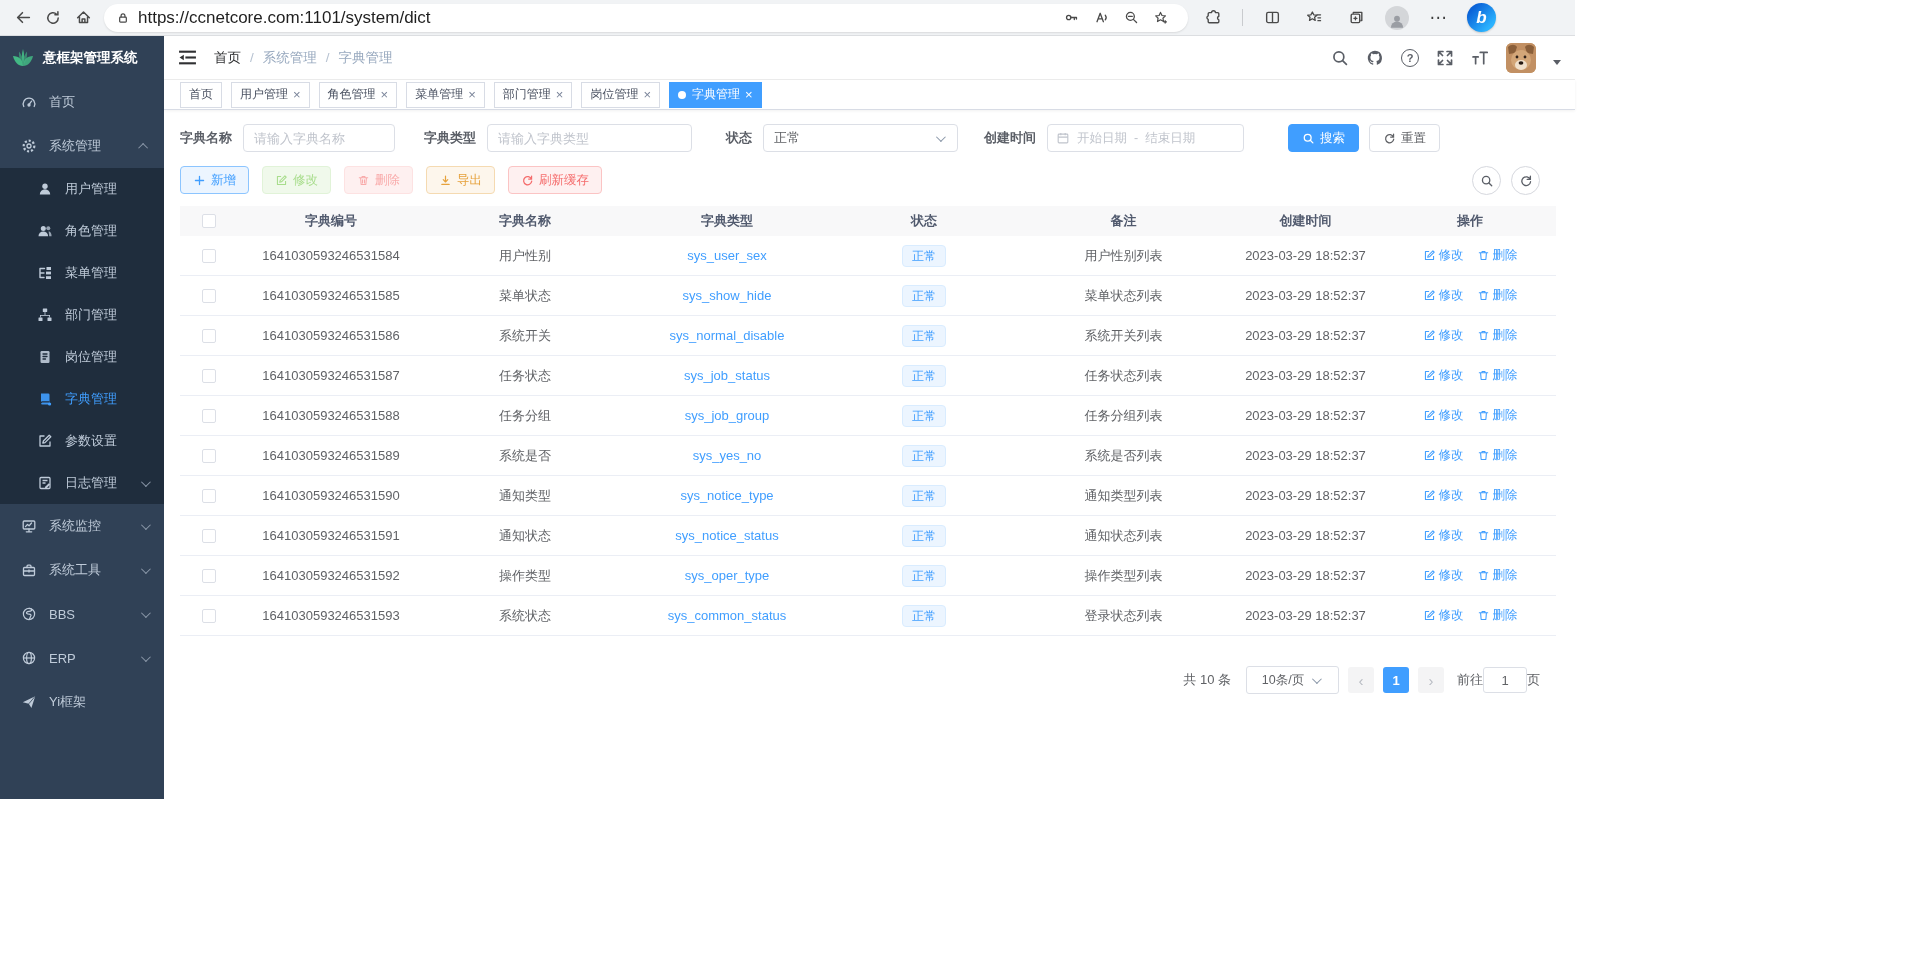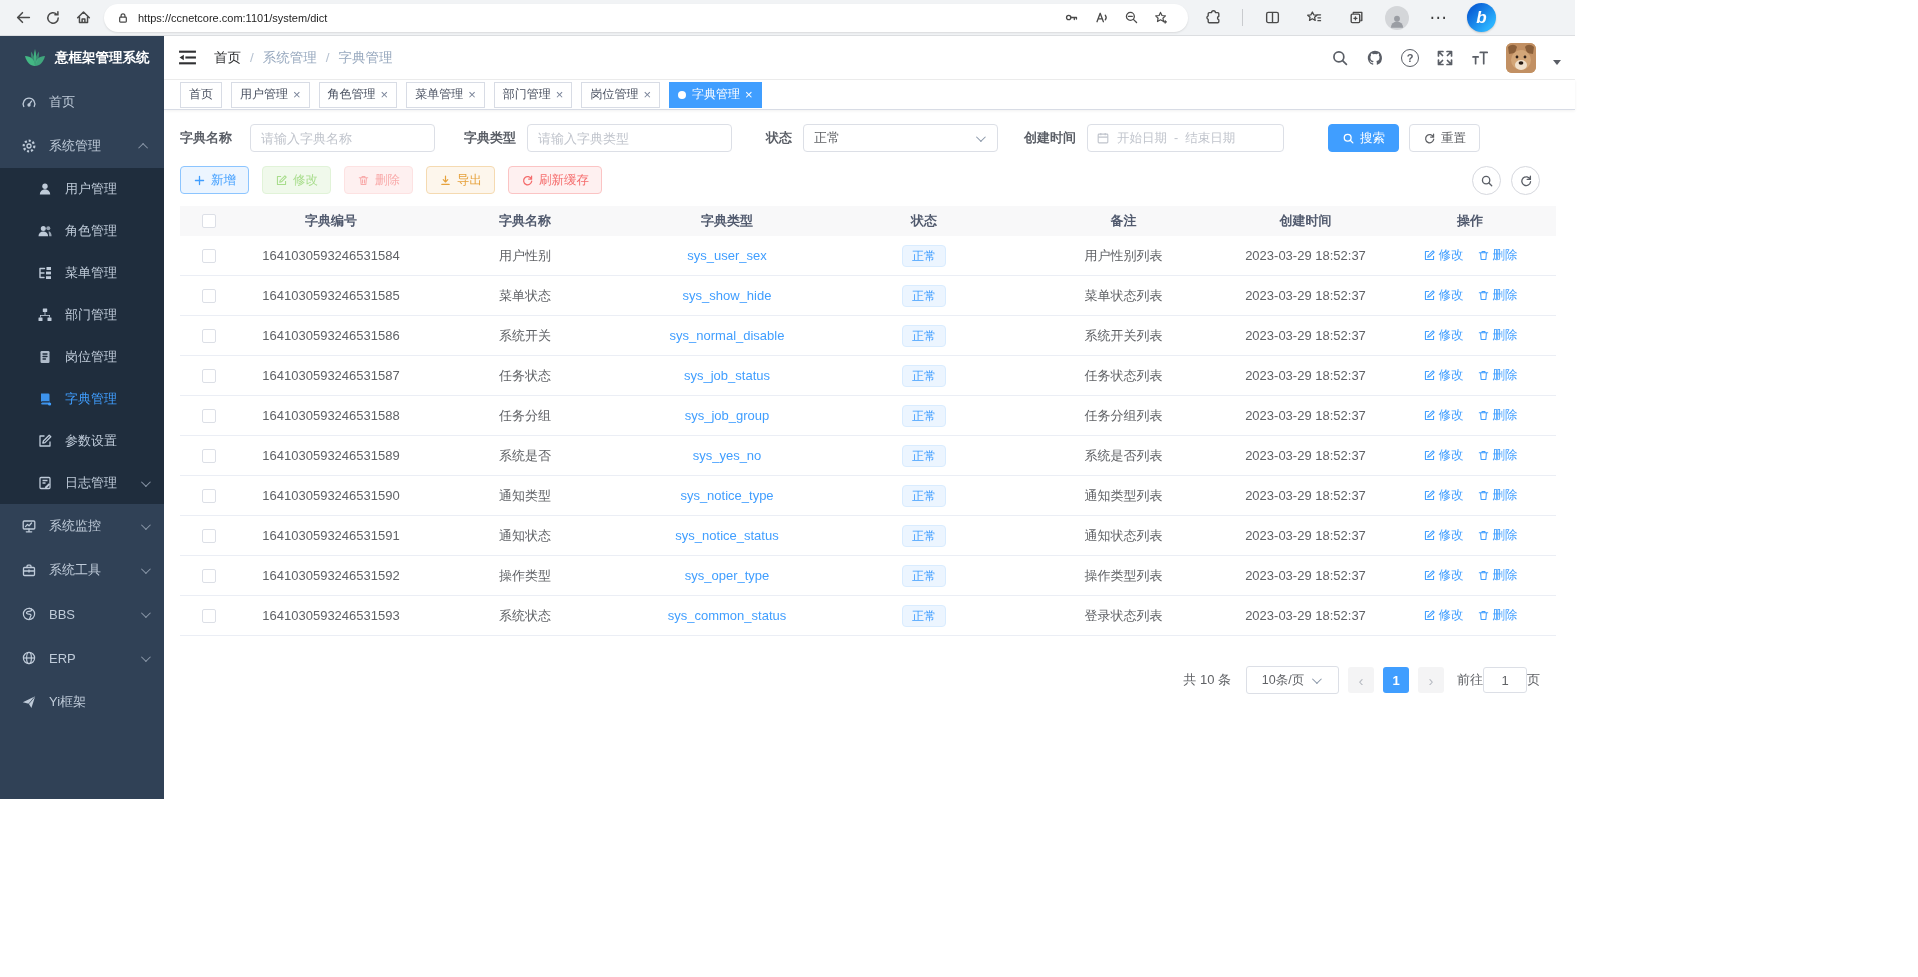--- a/index.html
+++ b/index.html
@@ -4,33 +4,33 @@
 <style>
   html,body{margin:0;padding:0;width:1918px;height:977px;overflow:hidden;background:#fff;
     font-family:"Liberation Sans","DejaVu Sans",sans-serif;font-size:13px;color:#606266;}
   *{box-sizing:border-box;}
   .window{width:1575px;height:835px;background:#fff;}
   
   .browser{height:36px;background:#f1f3f5;border-bottom:1px solid #dcdee1;display:flex;align-items:center;padding:0 8px;}
   .b-btn{width:30px;height:28px;border-radius:6px;display:flex;align-items:center;justify-content:center;color:#4a4a4a;flex:0 0 auto;}
   .url-pill{height:28px;width:1084px;margin-left:6px;background:#fff;border-radius:14px;display:flex;align-items:center;
     padding:0 12px;box-shadow:0 1px 2px rgba(0,0,0,.10);flex:0 0 auto;}
-  .url-pill .url{margin-left:8px;color:#1f1f1f;font-size:11px;flex:1 1 auto;white-space:nowrap;overflow:hidden;}
+  .url-pill .url{margin-left:8px;color:#1f1f1f;font-size:17px;flex:1 1 auto;white-space:nowrap;overflow:hidden;}
   .pill-ico{width:30px;height:24px;display:flex;align-items:center;justify-content:center;color:#4a4a4a;flex:0 0 auto;}
   .b-right{display:flex;align-items:center;margin-left:12px;gap:16px;}
   .b-right .b-btn{width:26px;}
   .vdiv{width:1px;height:17px;background:#c9cbce;}
   .profile-ico{width:24px;height:24px;border-radius:50%;background:#d4d6d9;display:flex;align-items:end;justify-content:center;overflow:hidden;}
   .bing{width:29px;height:29px;border-radius:50%;background:#fff;box-shadow:0 1px 2px rgba(0,0,0,.18);
     display:flex;align-items:center;justify-content:center;font-weight:bold;font-size:17px;font-style:italic;
     background-image:linear-gradient(135deg,#0b63d8 20%,#2bb3ff 80%);color:#fff;}
   
   .app{display:flex;height:763px;}
   .sidebar{width:164px;flex:0 0 164px;background:#304156;color:#bfcbd9;overflow:hidden;}
-  .logo{height:44px;display:flex;align-items:center;padding-left:24px;gap:9px;}
+  .logo{height:44px;display:flex;align-items:center;padding-left:12px;gap:9px;}
   .logo-title{color:#fff;font-weight:700;font-size:13.5px;white-space:nowrap;}
   .m-item{height:44px;display:flex;align-items:center;gap:12px;padding:0 12px 0 21px;font-size:13px;cursor:pointer;}
   .m-item .lbl{flex:1 1 auto;white-space:nowrap;}
   .submenu{background:#1f2d3d;}
   .submenu .m-item{height:42px;padding-left:37px;}
   .m-item.active{color:#409eff;}
   .mico{width:16px;height:16px;flex:0 0 16px;}
   .chev{width:7px;height:7px;border-right:1.4px solid #8a97a8;border-bottom:1.4px solid #8a97a8;flex:0 0 auto;margin-right:4px;}
   .chev.down{transform:rotate(45deg) translateY(-2px);}
   .chev.up{transform:rotate(-135deg) translateY(-2px);}
@@ -55,21 +55,21 @@
   .tab.active{background:#409eff;border-color:#409eff;color:#fff;}
   .tab.active .x{color:#fff;}
   .dot{width:8px;height:8px;border-radius:50%;background:#fff;margin-right:6px;}
   
   .page{padding:14px 16px 0 16px;width:1392px;}
   .search-row{display:flex;align-items:center;height:28px;}
   .flabel{font-weight:700;color:#5a5e66;margin-right:11px;white-space:nowrap;}
   .tinput{height:28px;border:1px solid #dcdfe6;border-radius:4px;padding:0 10px;font-size:13px;color:#606266;
     font-family:inherit;outline:none;}
   .tinput::placeholder{color:#c0c4cc;}
-  .w184{width:185px;margin-left:7px;} .w205{width:205px;}
+  .w184{width:152px;} .w205{width:205px;}
   .sel{width:195px;height:28px;border:1px solid #dcdfe6;border-radius:4px;display:flex;align-items:center;
     padding:0 10px;color:#606266;background:#fff;cursor:pointer;}
   .sel .chev{margin-left:auto;}
   .gap30{margin-left:29px;} .gap26{margin-left:26px;} .gap34{margin-left:34px;}
   .daterange{width:197px;height:28px;border:1px solid #dcdfe6;border-radius:4px;display:flex;align-items:center;
     padding:0 8px;gap:7px;color:#c0c4cc;background:#fff;}
   .daterange .ph{font-size:12.5px;white-space:nowrap;}
   .btn{height:28px;border-radius:4px;display:inline-flex;align-items:center;justify-content:center;gap:5px;
     padding:0 13px;font-size:12.5px;cursor:pointer;border:1px solid #dcdfe6;background:#fff;color:#606266;white-space:nowrap;}
   .btn-primary{background:#409eff;border-color:#409eff;color:#fff;}

